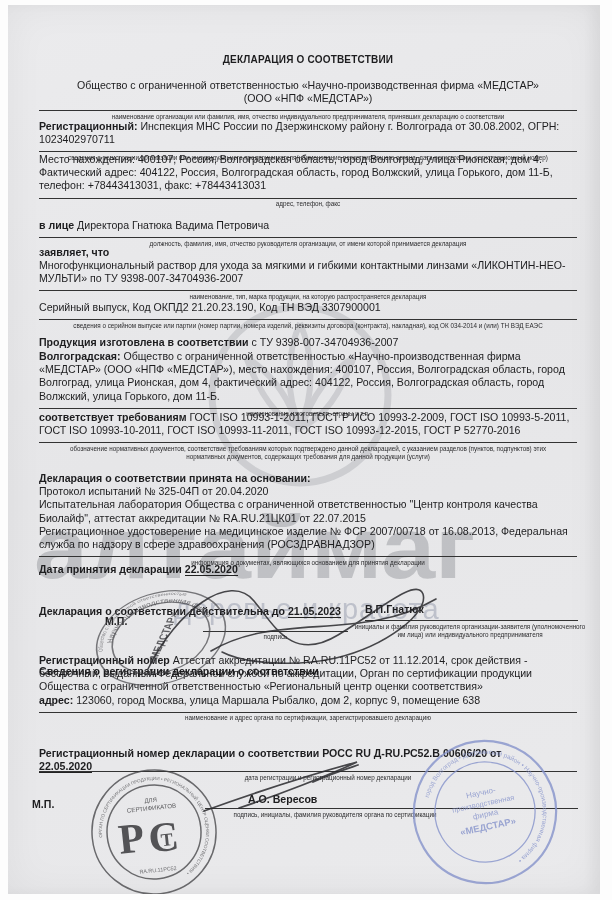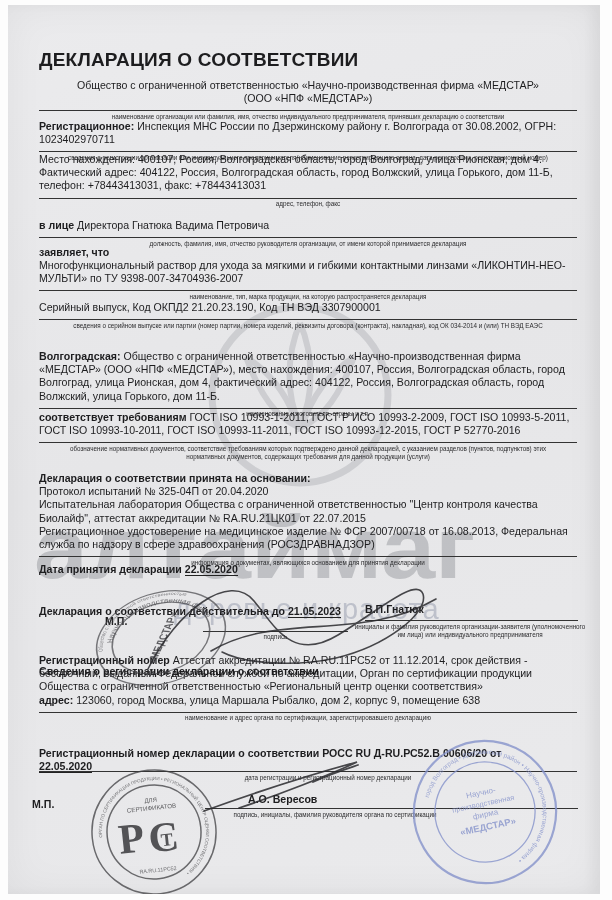--- a/index.html
+++ b/index.html
@@ -11,21 +11,21 @@
   .layer{position:absolute;left:0;top:0;width:592px;height:889px;}
   
   .wm-brand{position:absolute;left:26px;top:487px;width:566px;font-size:97px;font-weight:bold;
             color:rgba(122,124,131,0.36);white-space:nowrap;z-index:1;transform:scaleY(.9);letter-spacing:0;}
   .wm-tagline{position:absolute;left:166px;top:588px;font-size:29px;font-weight:normal;
               color:rgba(148,154,172,0.5);letter-spacing:1px;z-index:1;}
   .wm-logo{position:absolute;left:0;top:0;z-index:1;}
   
   .content{position:absolute;left:0;top:0;width:592px;height:889px;z-index:2;color:#1d1d1f;}
   .blk{position:absolute;left:31px;width:538px;font-size:10.6px;line-height:13.2px;}
-  .title{font-size:19px;font-weight:bold;letter-spacing:.2px;}
+  .title{font-size:10px;font-weight:bold;text-align:center;letter-spacing:.2px;}
   .center{text-align:center}
   .b{font-weight:bold}
   .uline{border-bottom:1px solid #333;padding-bottom:5px;}
   .caption{font-size:6.3px;line-height:7.6px;color:#2c2c2e;text-align:center;margin:1.5px auto 0;}
   .w480{max-width:480px}.w500{max-width:500px}.w510{max-width:510px}
   .du{font-weight:bold;border-bottom:1.4px solid #222;}
   .hr{position:absolute;border-top:1px solid #333;height:0;z-index:2;}
   .abs{position:absolute;font-size:10.6px;z-index:2;}
   .cap-abs{position:absolute;font-size:6.3px;line-height:7.6px;color:#2c2c2e;text-align:center;z-index:2;}
   .stamps{position:absolute;left:0;top:0;z-index:3;pointer-events:none;}
@@ -50,21 +50,21 @@
 
     <div class="blk title" style="top:48px">ДЕКЛАРАЦИЯ О СООТВЕТСТВИИ</div>
 
     <div class="blk center" style="top:74px">
       <div>Общество с ограниченной ответственностью «Научно-производственная фирма «МЕДСТАР»</div>
       <div class="uline">(ООО «НПФ «МЕДСТАР»)</div>
       <div class="caption">наименование организации или фамилия, имя, отчество индивидуального предпринимателя, принявших декларацию о соответствии</div>
     </div>
 
     <div class="blk" style="top:115px">
-      <div class="uline"><span class="b">Регистрационное:</span><span> Инспекция МНС России по Дзержинскому району г. Волгограда от 30.08.2002, ОГРН: 1023402970711</span></div>
+      <div class="uline"><span class="b">Регистрационный:</span><span> Инспекция МНС России по Дзержинскому району г. Волгограда от 30.08.2002, ОГРН: 1023402970711</span></div>
       <div class="caption w480">сведения о регистрации организации или индивидуального предпринимателя(наименование регистрирующего органа, дата регистрации, регистрационный номер)</div>
     </div>
 
     <div class="blk" style="top:148px">
       <div class="uline">Место нахождения: 400107, Россия, Волгоградская область, город Волгоград, улица Рионская, дом 4. Фактический адрес: 404122, Россия, Волгоградская область, город Волжский, улица Горького, дом 11-Б, телефон: +78443413031, факс: +78443413031</div>
       <div class="caption">адрес, телефон, факс</div>
     </div>
 
     <div class="blk b" style="top:241px">заявляет, что</div>
 
@@ -76,20 +76,23 @@
     <div class="blk" style="top:254px">
       <div class="uline">Многофункциональный раствор для ухода за мягкими и гибкими контактными линзами «ЛИКОНТИН-НЕО-МУЛЬТИ» по ТУ 9398-007-34704936-2007</div>
       <div class="caption">наименование, тип, марка продукции, на которую распространяется декларация</div>
     </div>
 
     <div class="blk" style="top:296px">
       <div class="uline">Серийный выпуск, Код ОКПД2 21.20.23.190, Код ТН ВЭД 3307900001</div>
       <div class="caption w500">сведения о серийном выпуске или партии (номер партии, номера изделий, реквизиты договора (контракта), накладная), код ОК 034-2014 и (или) ТН ВЭД ЕАЭС</div>
     </div>
 
+    <div class="blk" style="top:331px">
+      <span class="b">Продукция изготовлена в соответствии</span><span> с ТУ 9398-007-34704936-2007</span>
+    </div>
 
     <div class="blk" style="top:345px">
       <div class="uline"><span class="b">Волгоградская:</span><span> Общество с ограниченной ответственностью «Научно-производственная фирма «МЕДСТАР» (ООО «НПФ «МЕДСТАР»), место нахождения: 400107, Россия, Волгоградская область, город Волгоград, улица Рионская, дом 4, фактический адрес: 404122, Россия, Волгоградская область, город Волжский, улица Горького, дом 11-Б.</span></div>
       <div class="caption">наименование изготовителя, страны и т.п.</div>
     </div>
 
     <div class="blk" style="top:406px">
       <div class="uline"><span class="b">соответствует требованиям</span><span> ГОСТ ISO 10993-1-2011, ГОСТ Р ИСО 10993-2-2009, ГОСТ ISO 10993-5-2011, ГОСТ ISO 10993-10-2011, ГОСТ ISO 10993-11-2011, ГОСТ ISO 10993-12-2015, ГОСТ Р 52770-2016</span></div>
       <div class="caption w510">обозначение нормативных документов, соответствие требованиям которых подтверждено данной декларацией, с указанием разделов (пунктов, подпунктов) этих нормативных документов, содержащих требования для данной продукции (услуги)</div>
     </div>

